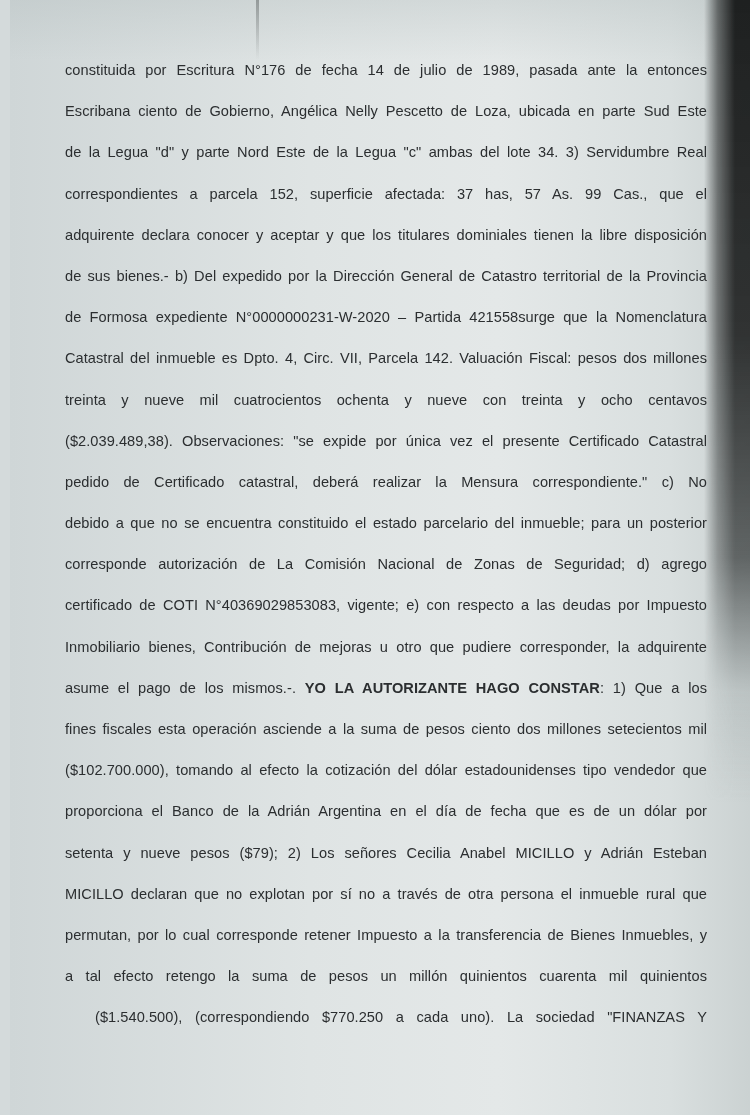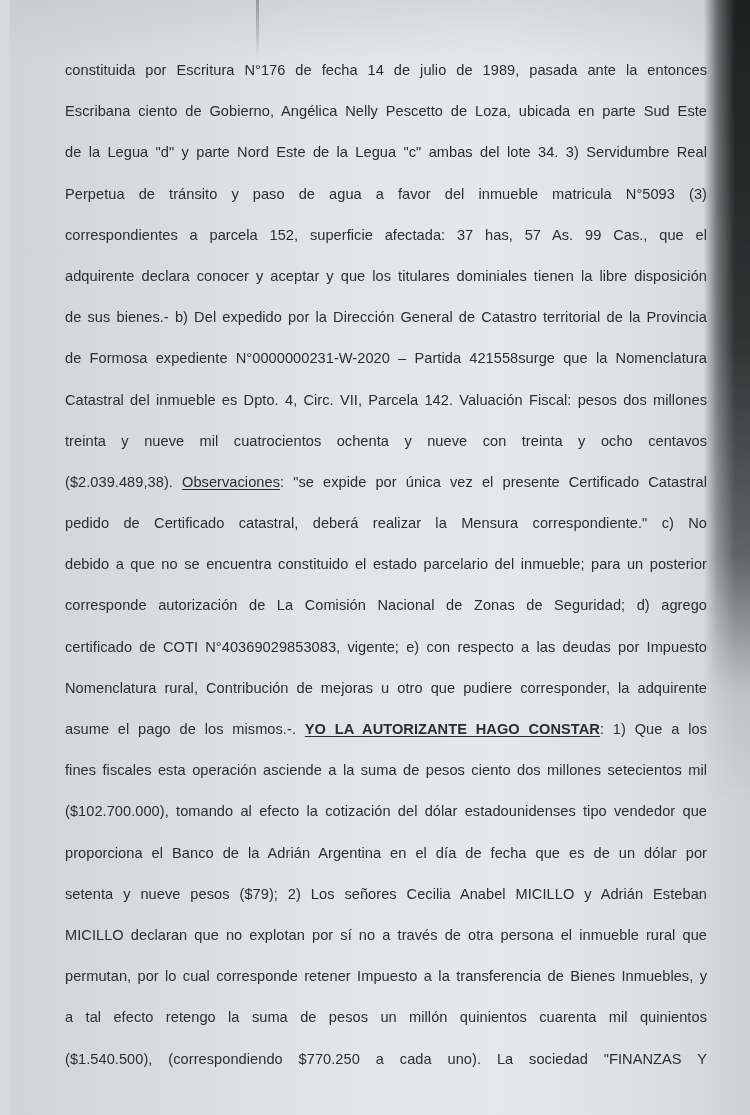--- a/index.html
+++ b/index.html
@@ -62,56 +62,55 @@
     .line {
       display: block;
       height: 41.2px;
       line-height: 41.2px;
       white-space: nowrap;
       text-align: justify;
       text-align-last: justify;
     }
     .line.last {
       text-align-last: justify;
+      margin-left: 30px;
     }
     .u {
-      text-decoration: underline;
       text-underline-offset: 2px;
     }
     .b {
       font-weight: bold;
     }
   </style>
 </head>
 <body>
 
 <div class="page">
   <div class="shade-top"></div>
   <div class="crease"></div>
   <div class="binding"></div>
 
   <div class="doc-text">
     <span class="line">constituida por Escritura N°176 de fecha 14 de julio de 1989, pasada ante la entonces</span>
     <span class="line">Escribana ciento de Gobierno, Angélica Nelly Pescetto de Loza, ubicada en parte Sud Este</span>
     <span class="line">de la Legua "d" y parte Nord Este de la Legua "c" ambas del lote 34. 3) Servidumbre Real</span>
-    <span class="line">Perpetua de tránsito y paso de agua a favor del inmueble matricula N°5093 (3)</span>
     <span class="line">correspondientes a parcela 152, superficie afectada: 37 has, 57 As. 99 Cas., que el</span>
     <span class="line">adquirente declara conocer y aceptar y que los titulares dominiales tienen la libre disposición</span>
     <span class="line">de sus bienes.- b) Del expedido por la Dirección General de Catastro territorial de la Provincia</span>
     <span class="line">de Formosa expediente N°0000000231-W-2020 – Partida 421558surge que la Nomenclatura</span>
     <span class="line">Catastral del inmueble es Dpto. 4, Circ. VII, Parcela 142. Valuación Fiscal: pesos dos millones</span>
     <span class="line">treinta y nueve mil cuatrocientos ochenta y nueve con treinta y ocho centavos</span>
 
     <span class="line"><span>($2.039.489,38). </span><span class="u">Observaciones</span><span>: "se expide por única vez el presente Certificado Catastral</span></span>
 
     <span class="line">pedido de Certificado catastral, deberá realizar la Mensura correspondiente." c) No</span>
     <span class="line">debido a que no se encuentra constituido el estado parcelario del inmueble; para un posterior</span>
     <span class="line">corresponde autorización de La Comisión Nacional de Zonas de Seguridad; d) agrego</span>
     <span class="line">certificado de COTI N°40369029853083, vigente; e) con respecto a las deudas por Impuesto</span>
-    <span class="line">Nomenclatura rural, Contribución de mejoras u otro que pudiere corresponder, la adquirente</span>
+    <span class="line">Inmobiliario bienes, Contribución de mejoras u otro que pudiere corresponder, la adquirente</span>
 
     <span class="line"><span>asume el pago de los mismos.-. </span><span class="u b">YO LA AUTORIZANTE HAGO CONSTAR</span><span>: 1) Que a los</span></span>
 
     <span class="line">fines fiscales esta operación asciende a la suma de pesos ciento dos millones setecientos mil</span>
     <span class="line">($102.700.000), tomando al efecto la cotización del dólar estadounidenses tipo vendedor que</span>
     <span class="line">proporciona el Banco de la Adrián Argentina en el día de fecha que es de un dólar por</span>
     <span class="line">setenta y nueve pesos ($79); 2) Los señores Cecilia Anabel MICILLO y Adrián Esteban</span>
     <span class="line">MICILLO declaran que no explotan por sí no a través de otra persona el inmueble rural que</span>
     <span class="line">permutan, por lo cual corresponde retener Impuesto a la transferencia de Bienes Inmuebles, y</span>
     <span class="line">a tal efecto retengo la suma de pesos un millón quinientos cuarenta mil quinientos</span>

